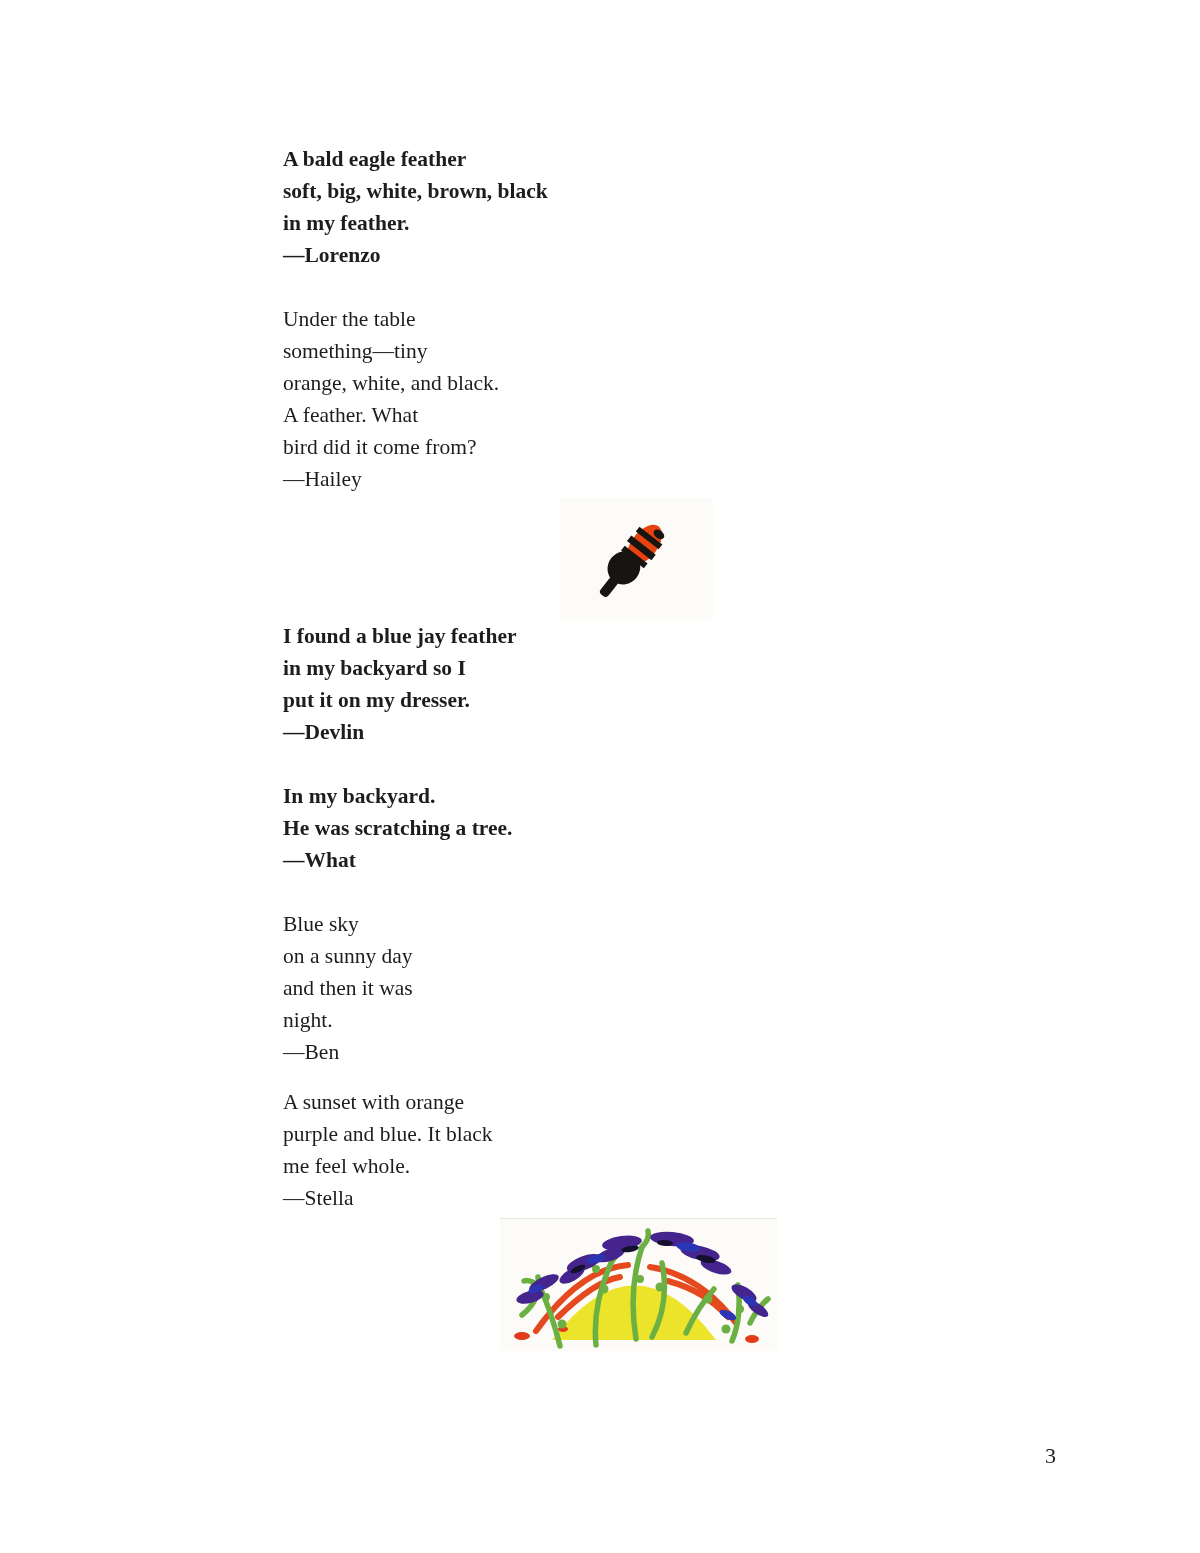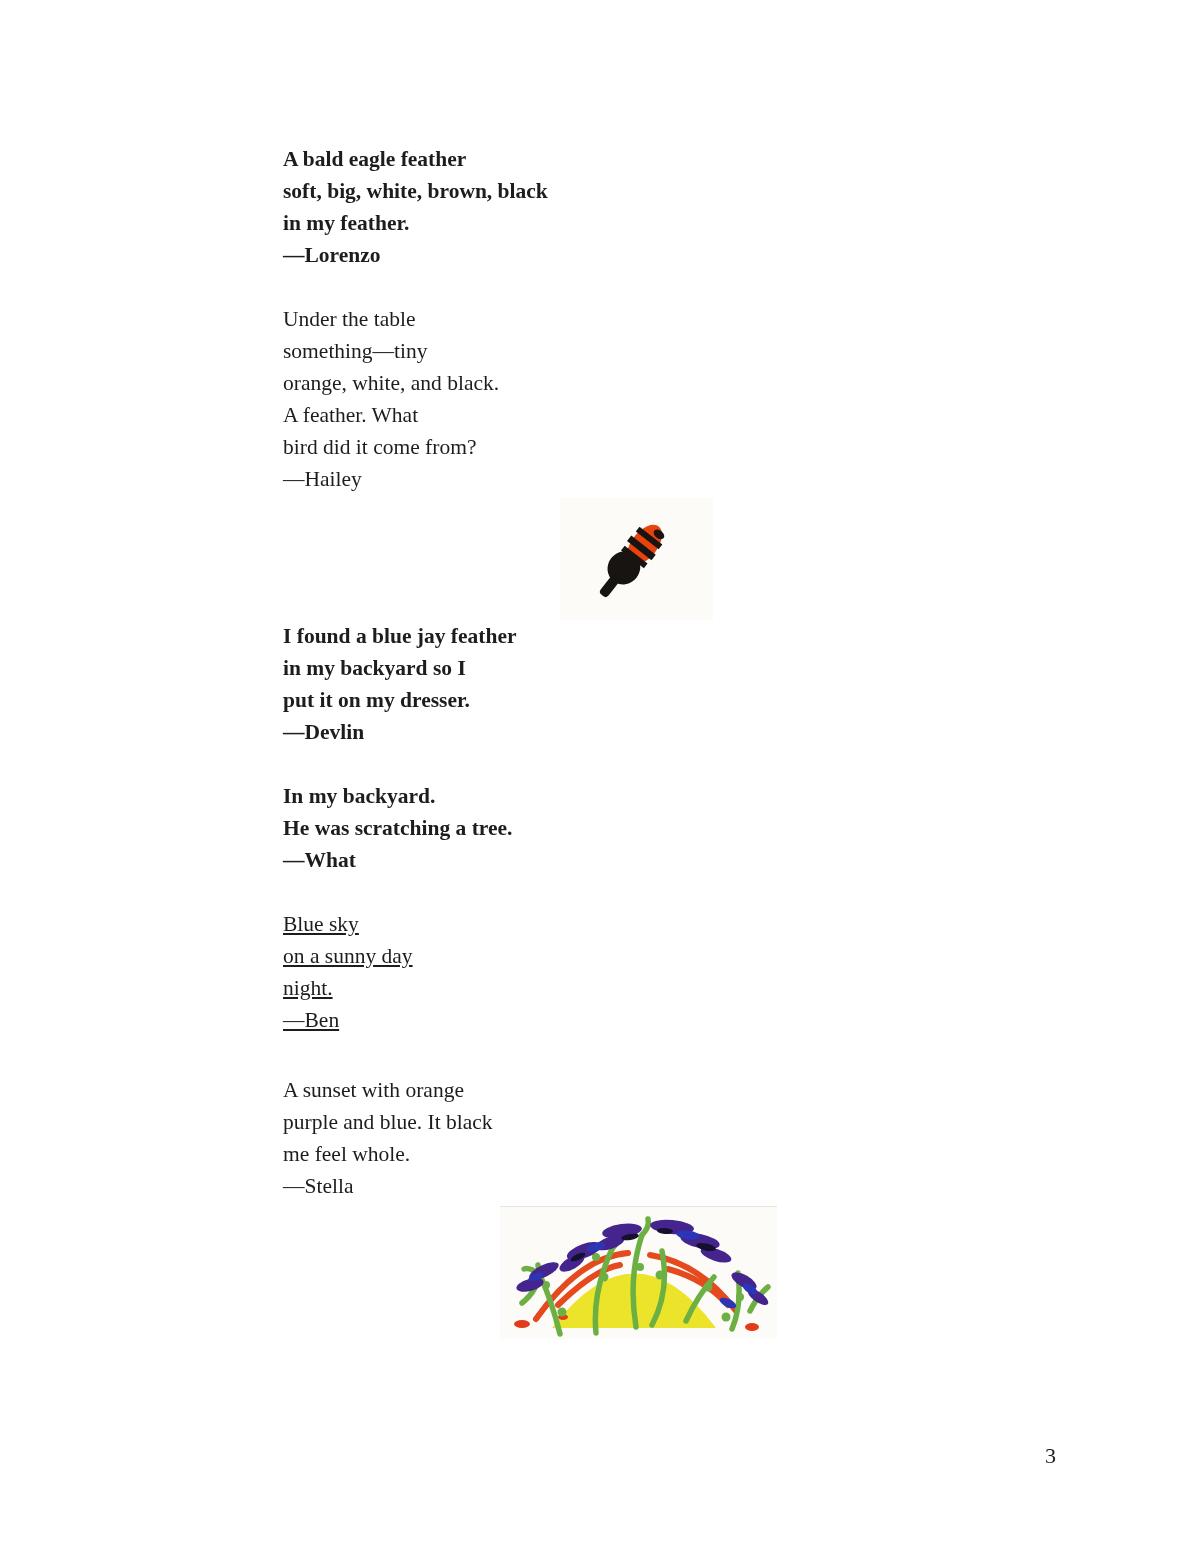--- a/index.html
+++ b/index.html
@@ -16,21 +16,21 @@
   .content {
     position: absolute;
     left: 283px;
     top: 143px;
     width: 705px;
   }
   .poem { display: block; }
   .poem .line { line-height: 32px; white-space: pre; }
   .poem .attribution { line-height: 32px; }
   .mb32 { margin-bottom: 32px; font-weight: bold; }
-  .mb30 { margin-bottom: 38px; text-decoration: underline; }
+  .mb30 { margin-bottom: 18px; }
   .mb0  { margin-bottom: 0; }
   .figure { position: relative; display: block; }
   .figure-feather {
     margin: 3px 0 0 277px;
     width: 153px;
     height: 122px;
     background: #fcfbf7;
   }
   .figure-sunset {
     margin: 4px 0 0 217px;
@@ -94,20 +94,21 @@
 
     <section class="poem mb32">
       <div class="line">In my backyard.</div>
       <div class="line">He was scratching a tree.</div>
       <div class="attribution">—What</div>
     </section>
 
     <section class="poem mb30">
       <div class="line">Blue sky</div>
       <div class="line">on a sunny day</div>
+      <div class="line">and then it was</div>
       <div class="line">night.</div>
       <div class="attribution">—Ben</div>
     </section>
 
     <section class="poem mb0">
       <div class="line">A sunset with orange</div>
       <div class="line">purple and blue. It black</div>
       <div class="line">me feel whole.</div>
       <div class="attribution">—Stella</div>
     </section>

